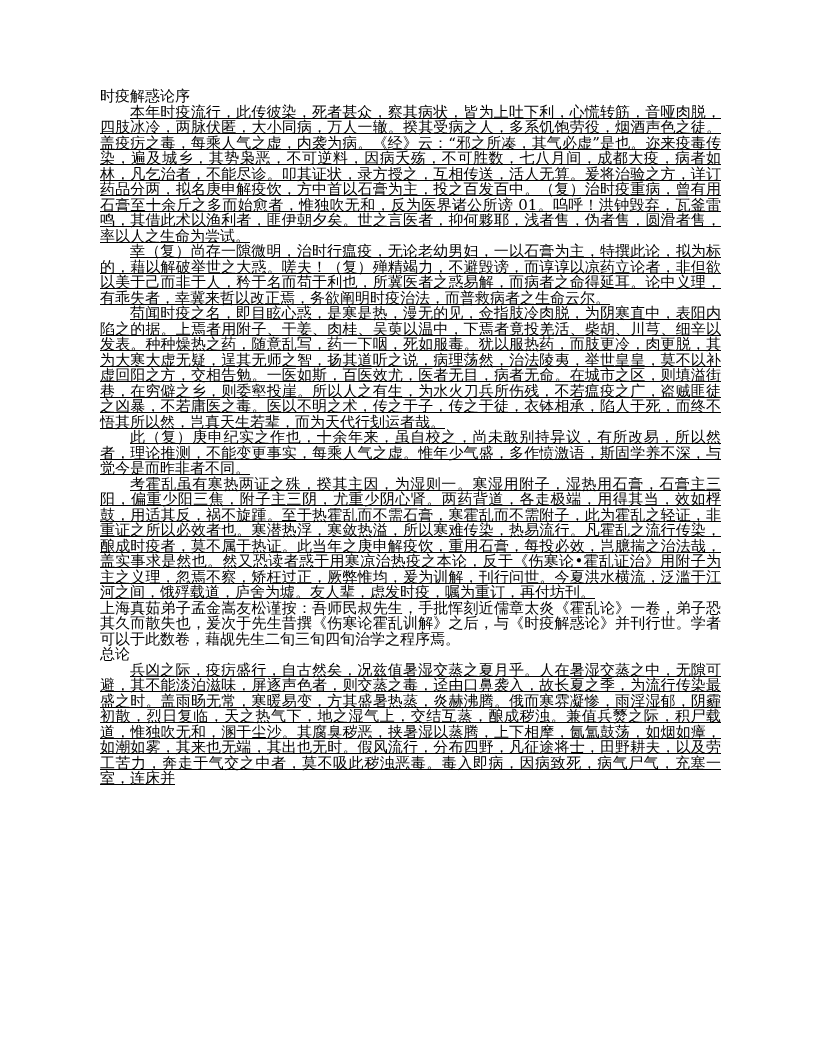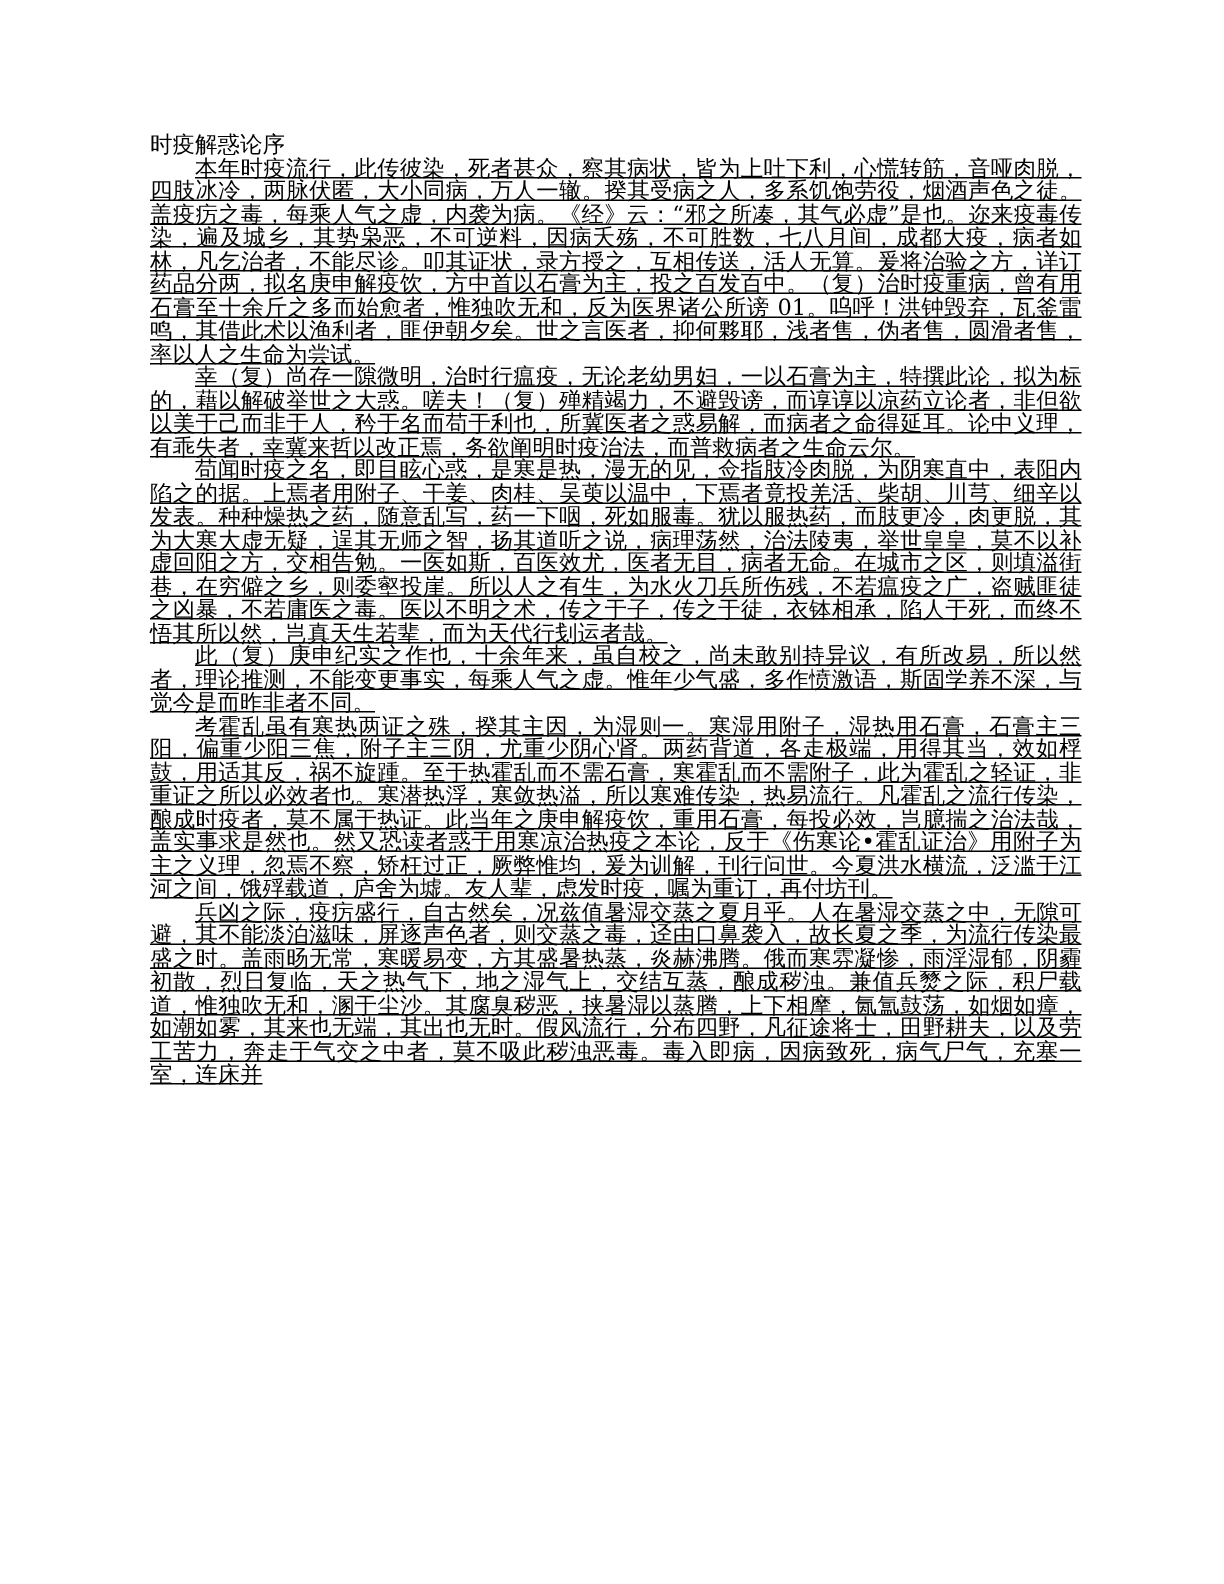--- a/index.html
+++ b/index.html
@@ -58,19 +58,21 @@
     <p class="indent">幸（复）尚存一隙微明，治时行瘟疫，无论老幼男妇，一以石膏为主，特撰此论，拟为标的，藉以解破举世之大惑。嗟夫！（复）殚精竭力，不避毁谤，而谆谆以凉药立论者，非但欲以美于己而非于人，矜于名而苟于利也，所冀医者之惑易解，而病者之命得延耳。论中义理，有乖失者，幸冀来哲以改正焉，务欲阐明时疫治法，而普救病者之生命云尔。</p>
 
     <p class="indent">苟闻时疫之名，即目眩心惑，是寒是热，漫无的见，佥指肢冷肉脱，为阴寒直中，表阳内陷之的据。上焉者用附子、干姜、肉桂、吴萸以温中，下焉者竟投羌活、柴胡、川芎、细辛以发表。种种燥热之药，随意乱写，药一下咽，死如服毒。犹以服热药，而肢更冷，肉更脱，其为大寒大虚无疑，逞其无师之智，扬其道听之说，病理荡然，治法陵夷，举世皇皇，莫不以补虚回阳之方，交相告勉。一医如斯，百医效尤，医者无目，病者无命。在城市之区，则填溢街巷，在穷僻之乡，则委壑投崖。所以人之有生，为水火刀兵所伤残，不若瘟疫之广，盗贼匪徒之凶暴，不若庸医之毒。医以不明之术，传之于子，传之于徒，衣钵相承，陷人于死，而终不悟其所以然，岂真天生若辈，而为天代行刬运者哉。</p>
 
 
     <p class="indent">此（复）庚申纪实之作也，十余年来，虽自校之，尚未敢别持异议，有所改易，所以然者，理论推测，不能变更事实，每乘人气之虚。惟年少气盛，多作愤激语，斯固学养不深，与觉今是而昨非者不同。</p>
 
     <p class="indent">考霍乱虽有寒热两证之殊，揆其主因，为湿则一。寒湿用附子，湿热用石膏，石膏主三阳，偏重少阳三焦，附子主三阴，尤重少阴心肾。两药背道，各走极端，用得其当，效如桴鼓，用适其反，祸不旋踵。至于热霍乱而不需石膏，寒霍乱而不需附子，此为霍乱之轻证，非重证之所以必效者也。寒潜热浮，寒敛热溢，所以寒难传染，热易流行。凡霍乱之流行传染，酿成时疫者，莫不属于热证。此当年之庚申解疫饮，重用石膏，每投必效，岂臆揣之治法哉，盖实事求是然也。然又恐读者惑于用寒凉治热疫之本论，反于《伤寒论•霍乱证治》用附子为主之义理，忽焉不察，矫枉过正，厥弊惟均，爰为训解，刊行问世。今夏洪水横流，泛滥于江河之间，饿殍载道，庐舍为墟。友人辈，虑发时疫，嘱为重订，再付坊刊。</p>
 
 
+    <p>上海真茹弟子孟金嵩友松谨按：吾师民叔先生，手批恽刻近儒章太炎《霍乱论》一卷，弟子恐其久而散失也，爰次于先生昔撰《伤寒论霍乱训解》之后，与《时疫解惑论》并刊行世。学者可以于此数卷，藉觇先生二旬三旬四旬治学之程序焉。</p>
 
 
+    <div class="heading-line">总论</div>
 
     <p class="indent">兵凶之际，疫疠盛行，自古然矣，况兹值暑湿交蒸之夏月乎。人在暑湿交蒸之中，无隙可避，其不能淡泊滋味，屏逐声色者，则交蒸之毒，迳由口鼻袭入，故长夏之季，为流行传染最盛之时。盖雨旸无常，寒暖易变，方其盛暑热蒸，炎赫沸腾。俄而寒雰凝惨，雨淫湿郁，阴霾初散，烈日复临，天之热气下，地之湿气上，交结互蒸，酿成秽浊。兼值兵燹之际，积尸载道，惟独吹无和，溷于尘沙。其腐臭秽恶，挟暑湿以蒸腾，上下相摩，氤氲鼓荡，如烟如瘴，如潮如雾，其来也无端，其出也无时。假风流行，分布四野，凡征途将士，田野耕夫，以及劳工苦力，奔走于气交之中者，莫不吸此秽浊恶毒。毒入即病，因病致死，病气尸气，充塞一室，连床并</p>
 
   </div>
 </div>
 
 </body></html>

